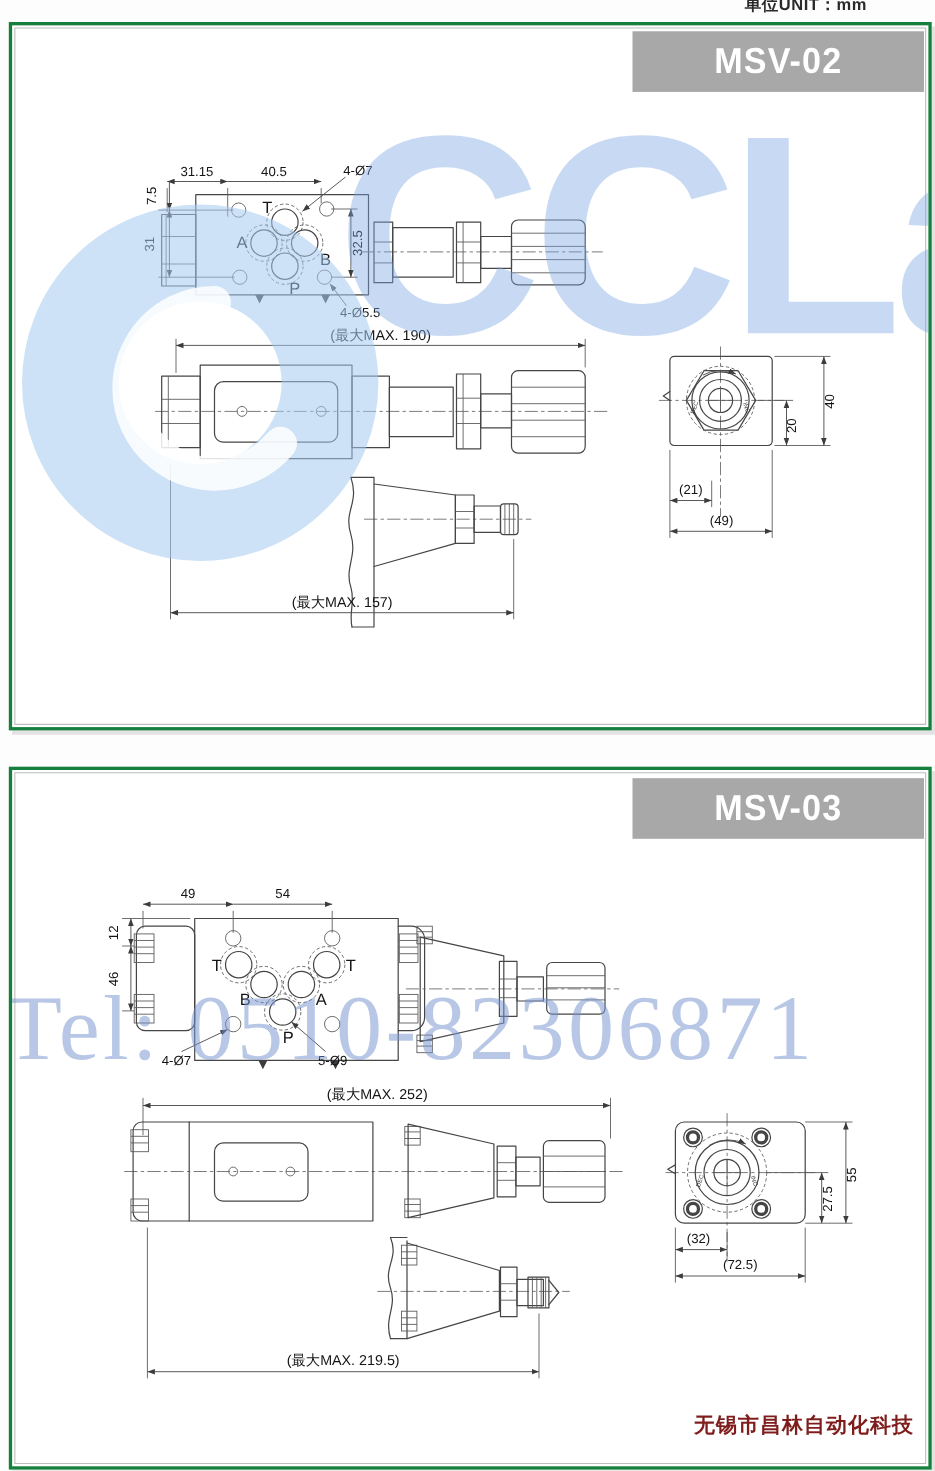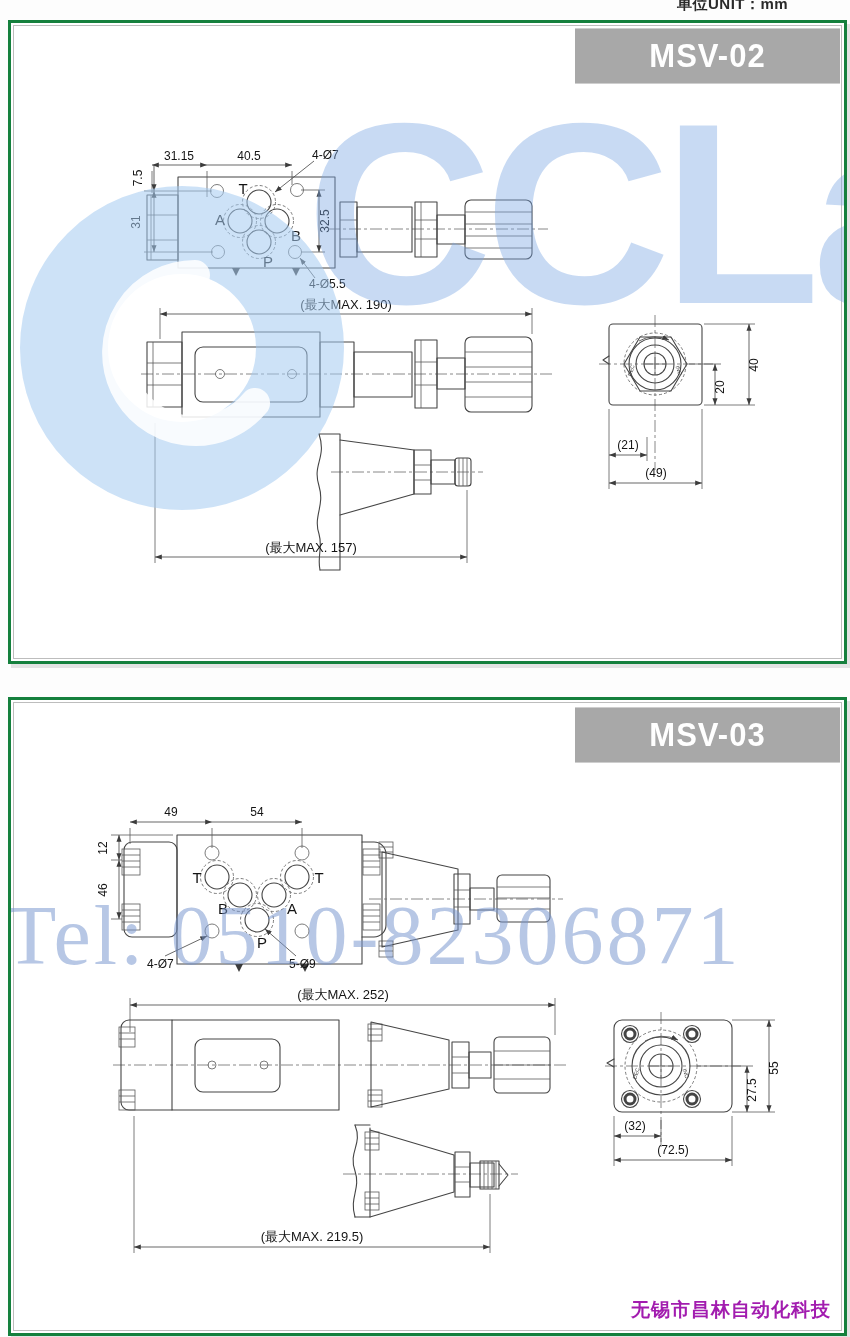--- a/index.html
+++ b/index.html
@@ -28,22 +28,22 @@
   .drawing{position:absolute;left:2px;top:2px;z-index:2;}
   .wm{position:absolute;pointer-events:none;white-space:nowrap;font-weight:bold;z-index:3;}
   .wm-logo{left:6px;top:140px;z-index:3;}
   .wm-brand{left:295px;top:42px;font-size:258px;letter-spacing:-8px;color:rgba(123,168,226,.42);}
   .wm-cn{left:-8px;top:352px;font-size:200px;letter-spacing:-30px;color:rgba(138,138,138,.38);}
   .wm-serif{font-family:"Liberation Serif",serif;font-weight:normal;
     font-size:84px;letter-spacing:3px;color:rgba(116,148,206,.52);left:-6px;}
   .wm-tel{top:168px;margin-top:19px;}
   .wm-fax{top:300px;}
   .footer-company{
-    position:absolute;right:13px;bottom:10px;font-size:19px;font-weight:bold;
-    color:#a21caf;z-index:5;letter-spacing:1px;
+    position:absolute;right:13px;bottom:24px;font-size:19px;font-weight:bold;
+    color:#7f1d1d;z-index:5;letter-spacing:1px;
   }
   svg .draw{stroke:#454545;stroke-width:1.1;fill:none;stroke-linejoin:round;stroke-linecap:round;}
   svg .thin{stroke:#5a5a5a;stroke-width:.8;fill:none;}
   svg .dash{stroke:#5a5a5a;stroke-width:.8;fill:none;stroke-dasharray:3 2.2;}
   svg .cl{stroke:#6a6a6a;stroke-width:.8;fill:none;stroke-dasharray:12 3 3 3;}
   svg .dim{stroke:#4d4d4d;stroke-width:.85;fill:none;}
   svg .fillk{fill:#3c3c3c;stroke:none;}
   svg text{font-family:"Liberation Sans",sans-serif;fill:#141414;}
   svg .dimtxt{font-size:12px;}
   svg .dimtxt-lg{font-size:13px;}

